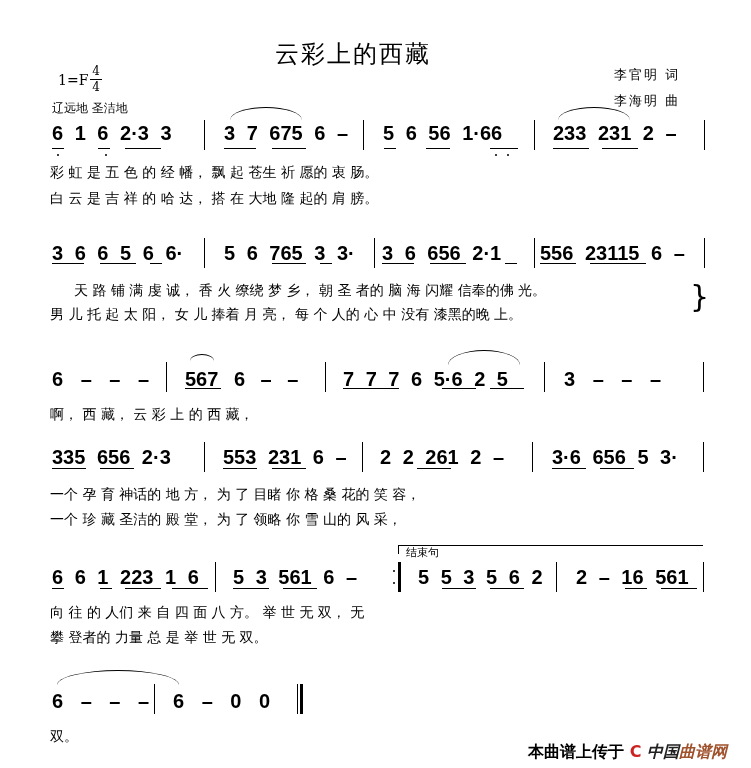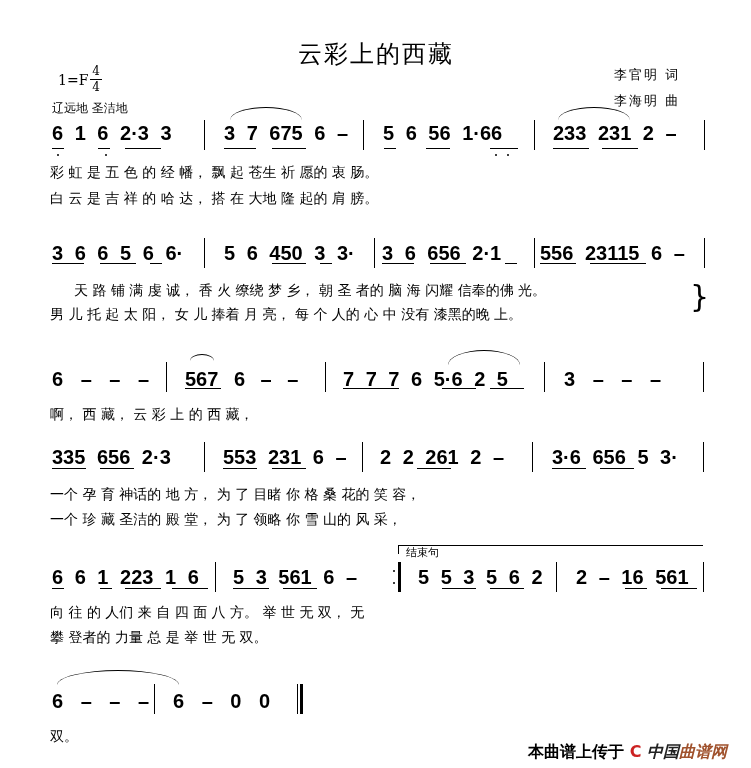--- a/index.html
+++ b/index.html
@@ -1,19 +1,19 @@
 <!DOCTYPE html>
 <html><head>
 <meta charset="utf-8">
 <style>
   html, body { margin:0; padding:0; background:#fff; }
   body { width:751px; height:768px; position:relative; overflow:hidden;
          font-family:"DejaVu Sans", sans-serif; color:#000; }
   .abs { position:absolute; white-space:nowrap; }
-  .title { left:0; width:706px; top:38px; text-align:center; font-family:"DejaVu Serif", serif; font-size:24px; letter-spacing:2px;margin-left:23px; }
+  .title { left:0; width:706px; top:38px; text-align:center; font-family:"DejaVu Serif", serif; font-size:24px; letter-spacing:2px; }
   .key { left:58px; top:72px; font-family:"DejaVu Serif", serif; font-size:14px; }
   .ts { left:90px; top:64px; font-family:"DejaVu Serif", serif; font-size:12px; text-align:center; width:12px; line-height:15px; }
   .ts .bar { border-top:1px solid #000; }
   .sub { left:52px; top:100px; font-size:12px; }
   .credit { font-size:13px; letter-spacing:2px; }
   .notes { font-family:"Liberation Sans", sans-serif; font-weight:bold; font-size:20px; letter-spacing:0; }
   .lyr { font-family:"DejaVu Sans", sans-serif; font-size:14px; }
   .bl { position:absolute; width:1px; background:#000; }
   .bl2 { position:absolute; width:3px; background:#000; }
   .ul { position:absolute; height:1px; background:#000; }
@@ -63,21 +63,21 @@
   <div class="dot" style="left:105px;top:154px;"></div>
   <div class="dot" style="left:495px;top:154px;"></div>
   <div class="dot" style="left:507px;top:154px;"></div>
   <div class="abs lyr" style="left:50px;top:164px;">彩 虹 是 五 色 的   经        幡，  飘 起 苍生 祈 愿的   衷         肠。</div>
   <div class="abs lyr" style="left:50px;top:190px;">白 云 是 吉 祥 的   哈        达，  搭 在 大地 隆 起的   肩         膀。</div>
 </div>
 
 <div>
   <div class="abs notes" style="left:52px;top:242px;word-spacing:6px;">3 6 6 5 6 6·</div>
   <div class="bl" style="left:204px;top:238px;height:30px;"></div>
-  <div class="abs notes" style="left:224px;top:242px;word-spacing:6px;">5 6 450 3 3·</div>
+  <div class="abs notes" style="left:224px;top:242px;word-spacing:6px;">5 6 765 3 3·</div>
   <div class="bl" style="left:374px;top:238px;height:30px;"></div>
   <div class="abs notes" style="left:382px;top:242px;word-spacing:6px;">3 6 656 2·1</div>
   <div class="bl" style="left:534px;top:238px;height:30px;"></div>
   <div class="abs notes" style="left:540px;top:242px;word-spacing:6px;">556 23115 6 –</div>
   <div class="bl" style="left:704px;top:238px;height:30px;"></div>
   <div class="ul" style="left:52px;top:263px;width:32px;"></div>
   <div class="ul" style="left:100px;top:263px;width:36px;"></div>
   <div class="ul" style="left:150px;top:263px;width:12px;"></div>
   <div class="ul" style="left:272px;top:263px;width:34px;"></div>
   <div class="ul" style="left:320px;top:263px;width:12px;"></div>

